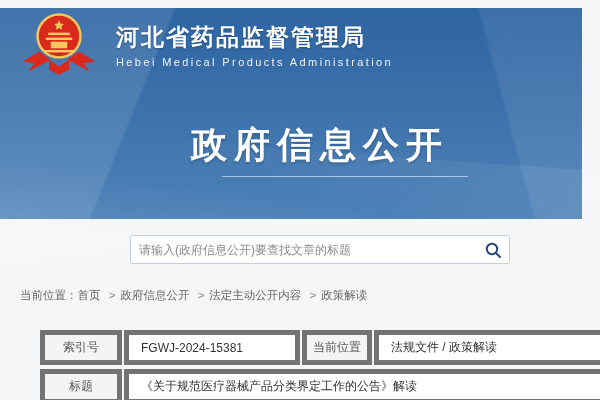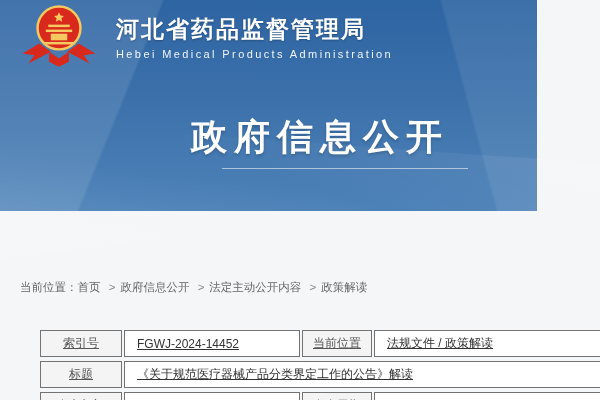--- a/index.html
+++ b/index.html
@@ -3,21 +3,21 @@
 <meta charset="utf-8">
 <style>
   html,body{margin:0;padding:0;background:#dfe3e8;}
   #frame{
     position:relative;width:600px;height:400px;overflow:hidden;
     background:#f5f6f8;
     font-family:"Liberation Sans","DejaVu Sans",sans-serif;
   }
   
   .hero{
-    position:absolute;left:0;top:0;width:537px;height:211px;
+    position:absolute;left:0;top:8px;width:582px;height:211px;
     background:
       linear-gradient(112deg, rgba(255,255,255,0.10) 0%, rgba(255,255,255,0.10) 26%, rgba(255,255,255,0) 26.5%),
       linear-gradient(255deg, rgba(255,255,255,0.08) 0%, rgba(255,255,255,0.08) 16%, rgba(255,255,255,0) 16.5%),
       linear-gradient(180deg,#2d64a2 0%,#3c71ab 48%,#4d82b8 100%);
   }
   .streak{position:absolute;pointer-events:none;}
   .s1{left:-60px;top:120px;width:420px;height:120px;
       background:linear-gradient(to top right, rgba(255,255,255,0.12), rgba(255,255,255,0) 55%);
       transform:rotate(-7deg);}
   .s2{left:180px;top:150px;width:460px;height:90px;
@@ -50,30 +50,30 @@
     flex:1;height:100%;border:none;outline:none;background:transparent;
     font-size:12px;color:#333;padding:0 8px;
     font-family:"Liberation Sans","DejaVu Sans",sans-serif;
   }
   .search-input::placeholder{color:#8b8b8b;}
   .search-btn{
     flex:0 0 auto;border:none;background:transparent;width:32px;height:100%;
     display:flex;align-items:center;justify-content:center;cursor:pointer;padding:0;
   }
   
-  .breadcrumb{position:absolute;left:20px;top:280px;font-size:11.5px;color:#666;}
+  .breadcrumb{position:absolute;left:20px;top:288px;font-size:11.5px;color:#666;}
   .breadcrumb a{color:#666;text-decoration:none;cursor:pointer;}
   .breadcrumb .sep{margin:0 5px;color:#888;}
   
   .info-table{
     position:absolute;left:38px;top:326px;width:620px;
     border-collapse:separate;border-spacing:2px 4px;
     font-size:12px;table-layout:fixed;
   }
-  .info-table td{height:23px;border:1px solid #737373;background:#fff;overflow:hidden;white-space:nowrap;text-decoration:underline;}
+  .info-table td{height:23px;border:5px solid #737373;background:#fff;overflow:hidden;white-space:nowrap;}
   .info-table td.lbl{background:#f4f4f4;color:#555;text-align:center;}
   .info-table td.val{color:#333;padding-left:12px;}
 </style>
 </head>
 <body>
 
 <div id="frame">
 
   <div class="hero">
     <div class="streak s1"></div>
@@ -96,39 +96,48 @@
       <div class="site-names">
         <div class="site-name">河北省药品监督管理局</div>
         <div class="site-name-en">Hebei Medical Products Administration</div>
       </div>
     </header>
 
     <div class="banner-title">政府信息公开</div>
     <div class="banner-underline"></div>
   </div>
 
+  <div class="search-row">
+    <input class="search-input" type="text" placeholder="请输入(政府信息公开)要查找文章的标题" style="">
+    <button class="search-btn">
+      <svg width="18" height="18" viewBox="0 0 18 18" aria-hidden="true">
+        <circle cx="8" cy="8" r="5.2" fill="none" stroke="#27427c" stroke-width="2"></circle>
+        <line x1="12" y1="12" x2="16" y2="16" stroke="#27427c" stroke-width="2" stroke-linecap="round"></line>
+      </svg>
+    </button>
+  </div>
 
   <nav class="breadcrumb">
     <span>当前位置：</span><a>首页</a>
     <span class="sep">&gt;</span><a>政府信息公开</a>
     <span class="sep">&gt;</span><a>法定主动公开内容</a>
     <span class="sep">&gt;</span><a>政策解读</a>
   </nav>
 
   <table class="info-table">
     <colgroup>
       <col style="width:82px">
         <col style="width:176px">
         <col style="width:70px">
         <col style="width:292px">
     </colgroup>
     <tbody>
         <tr>
       <td class="lbl">索引号</td>
-      <td class="val">FGWJ-2024-14452</td>
+      <td class="val">FGWJ-2024-15381</td>
       <td class="lbl">当前位置</td>
       <td class="val">法规文件 / 政策解读</td>
     </tr>
     <tr>
       <td class="lbl">标题</td>
       <td class="val" colspan="3">《关于规范医疗器械产品分类界定工作的公告》解读</td>
     </tr>
     <tr>
       <td class="lbl">发文部门</td>
       <td class="val"></td>

